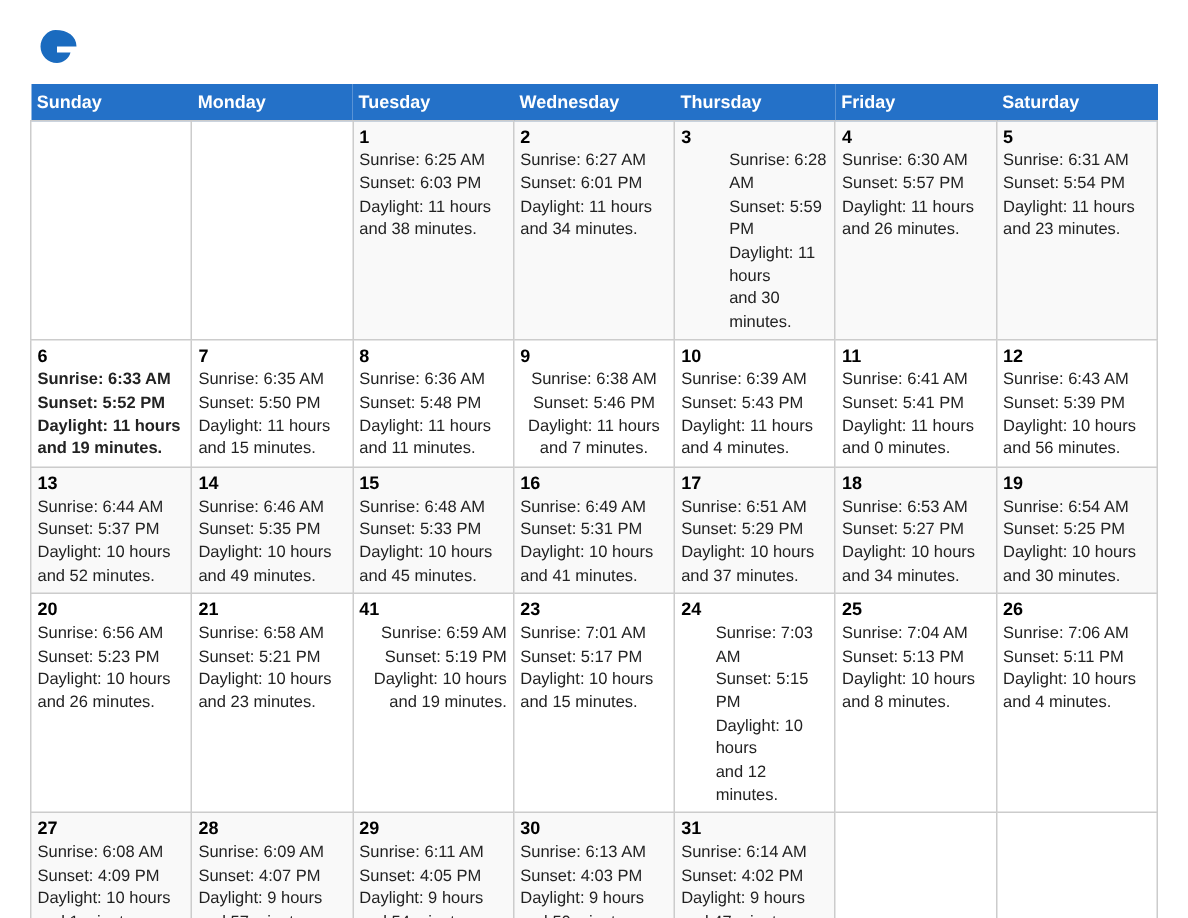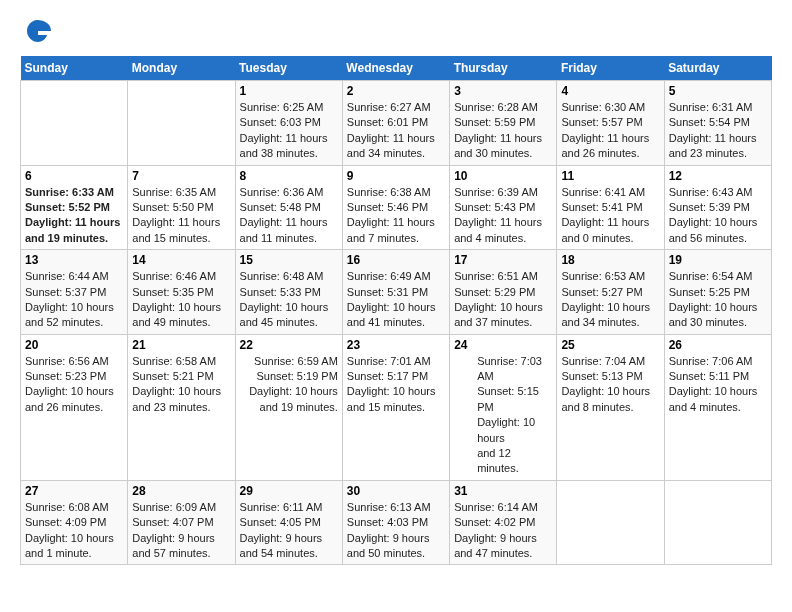--- a/index.html
+++ b/index.html
@@ -140,21 +140,21 @@
           </td>
           <td>
             <span class="day-number">2</span>
             <div class="day-info" style="white-space: pre-line;">Sunrise: 6:27 AM
 Sunset: 6:01 PM
 Daylight: 11 hours
 and 34 minutes.</div>
           </td>
           <td>
             <span class="day-number">3</span>
-            <div class="day-info" style="white-space: pre-line;">Sunrise: 6:28 AM
+            <div class="day-info" style="white-space: pre-line; margin-left: 32px;">Sunrise: 6:28 AM
 Sunset: 5:59 PM
 Daylight: 11 hours
 and 30 minutes.</div>
           </td>
           <td>
             <span class="day-number">4</span>
             <div class="day-info" style="white-space: pre-line;">Sunrise: 6:30 AM
 Sunset: 5:57 PM
 Daylight: 11 hours
 and 26 minutes.</div>
@@ -184,21 +184,21 @@
           </td>
           <td>
             <span class="day-number">8</span>
             <div class="day-info" style="white-space: pre-line;">Sunrise: 6:36 AM
 Sunset: 5:48 PM
 Daylight: 11 hours
 and 11 minutes.</div>
           </td>
           <td>
             <span class="day-number">9</span>
-            <div class="day-info" style="white-space: pre-line;">Sunrise: 6:38 AM
+            <div class="day-info" style="white-space: pre-line; text-align: center;">Sunrise: 6:38 AM
 Sunset: 5:46 PM
 Daylight: 11 hours
 and 7 minutes.</div>
           </td>
           <td>
             <span class="day-number">10</span>
             <div class="day-info" style="white-space: pre-line;">Sunrise: 6:39 AM
 Sunset: 5:43 PM
 Daylight: 11 hours
 and 4 minutes.</div>
@@ -278,21 +278,21 @@
 and 26 minutes.</div>
           </td>
           <td>
             <span class="day-number">21</span>
             <div class="day-info" style="white-space: pre-line;">Sunrise: 6:58 AM
 Sunset: 5:21 PM
 Daylight: 10 hours
 and 23 minutes.</div>
           </td>
           <td>
-            <span class="day-number">22</span>
+            <span class="day-number">41</span>
             <div class="day-info" style="white-space: pre-line; text-align: right;">Sunrise: 6:59 AM
 Sunset: 5:19 PM
 Daylight: 10 hours
 and 19 minutes.</div>
           </td>
           <td>
             <span class="day-number">23</span>
             <div class="day-info" style="white-space: pre-line;">Sunrise: 7:01 AM
 Sunset: 5:17 PM
 Daylight: 10 hours

